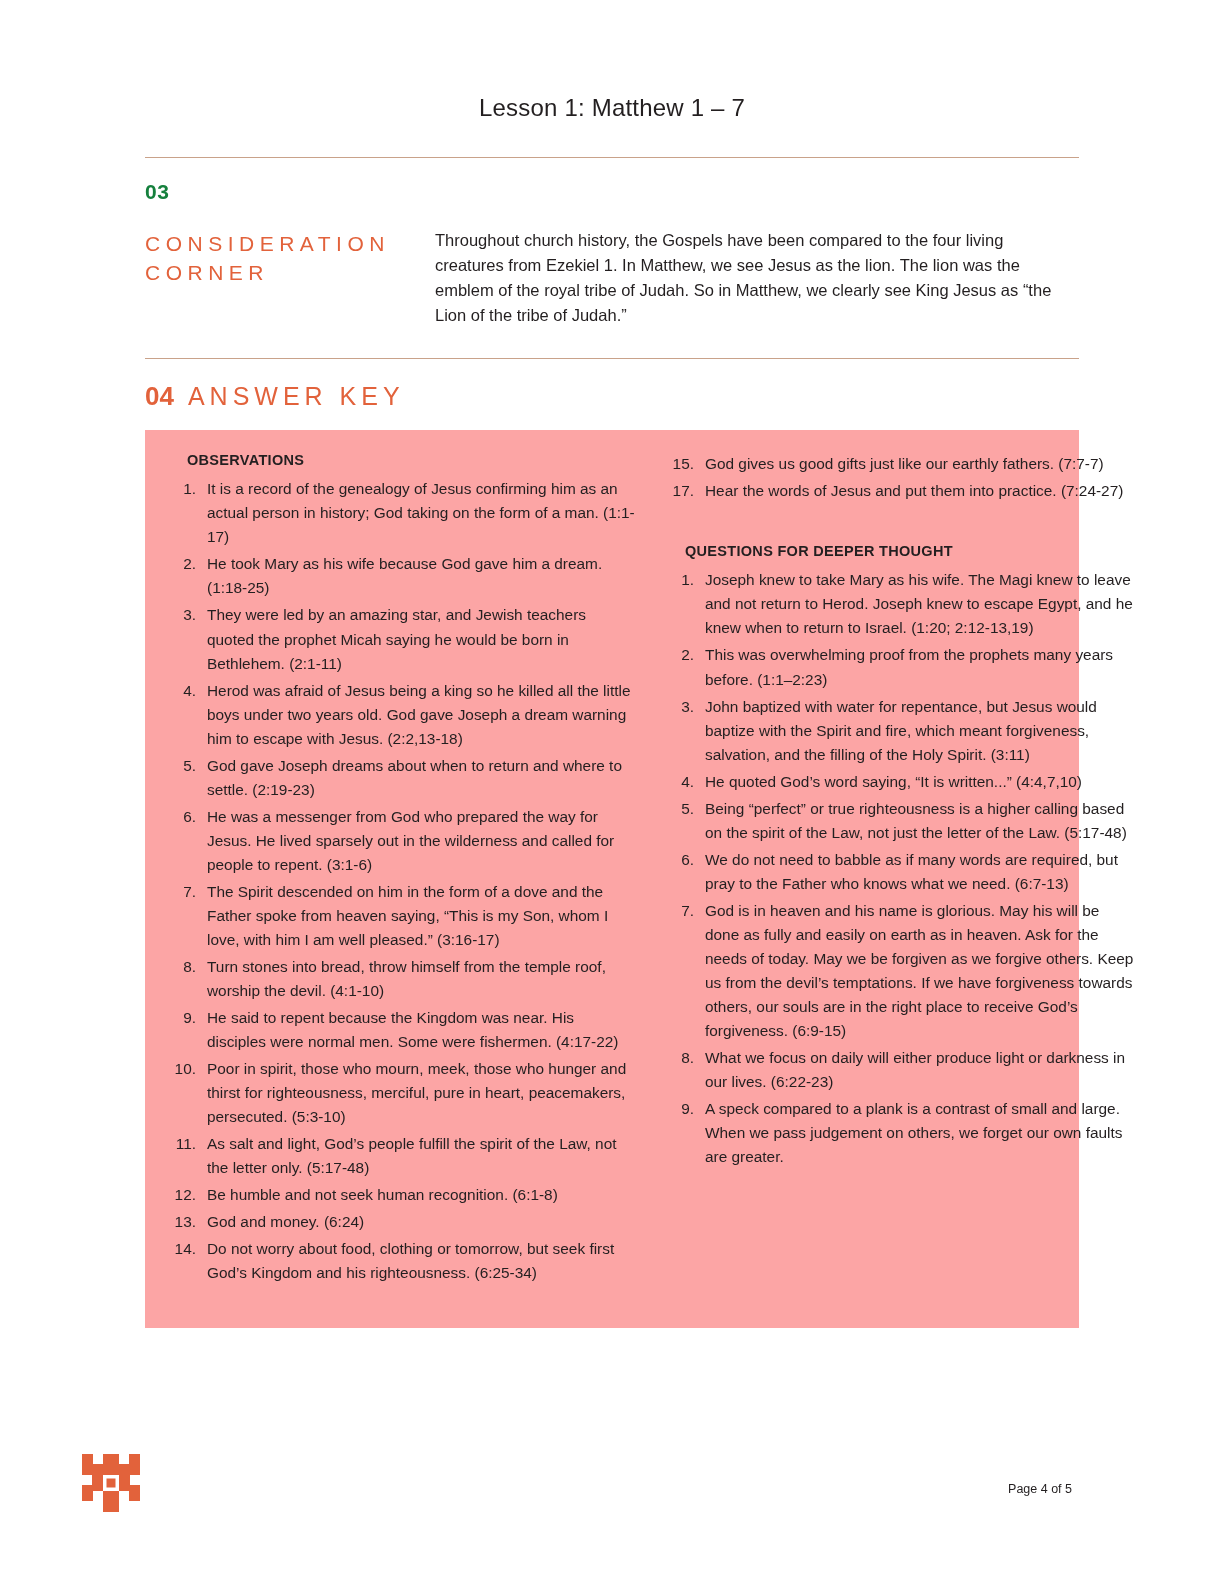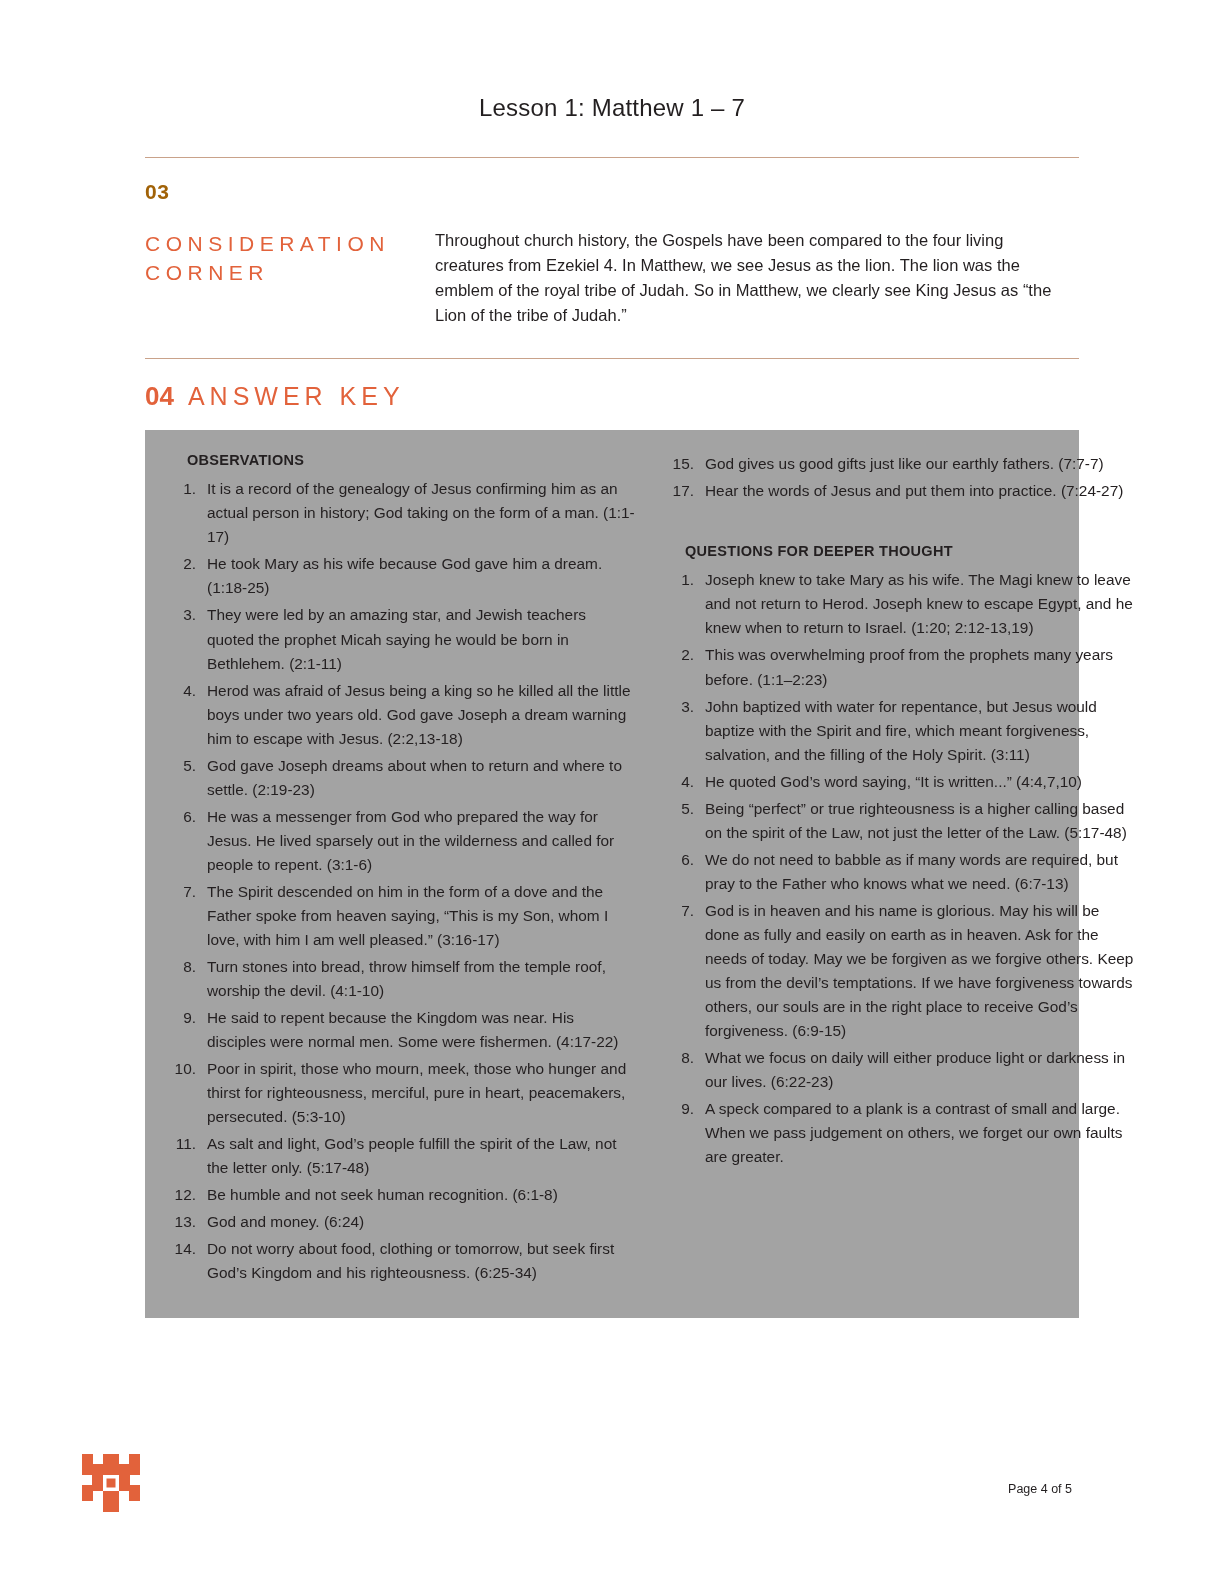--- a/index.html
+++ b/index.html
@@ -39,21 +39,21 @@
     padding: 0 145px;
   }
   .sec3 {
     margin-top: 22px;
   }
   .sec-left {
     width: 290px;
     flex: 0 0 290px;
   }
   .sec-num {
-    color: #a16207;
+    color: #15803d;
     font-weight: 700;
     font-size: 21px;
     letter-spacing: 0.5px;
   }
   .sec-label {
     color: #e2623b;
     font-size: 21px;
     letter-spacing: 5.5px;
     line-height: 1.38;
     margin-top: 26px;
@@ -83,22 +83,22 @@
     font-weight: 700;
     font-size: 26px;
   }
   .sec4-head .label {
     color: #e2623b;
     font-size: 25px;
     letter-spacing: 5px;
   }
   .answer-box {
     margin: 18px 145px 0 145px;
-    background: #a3a3a3;
-    padding: 22px 28px 30px 28px;
+    background: #fca5a5;
+    padding: 22px 28px 40px 28px;
     display: flex;
     gap: 34px;
   }
   .col {
     width: 464px;
     flex: 0 0 464px;
   }
   .col-head {
     font-size: 14.5px;
     font-weight: 700;
@@ -159,21 +159,21 @@
 
   <h1 class="page-title">Lesson 1: Matthew 1 – 7</h1>
 
   <div class="rule"></div>
 
   <div class="section sec3">
     <div class="sec-left">
       <div class="sec-num">03</div>
       <div class="sec-label">CONSIDERATION CORNER</div>
     </div>
-    <div class="sec-body">Throughout church history, the Gospels have been compared to the four living creatures from Ezekiel 4. In Matthew, we see Jesus as the lion. The lion was the emblem of the royal tribe of Judah. So in Matthew, we clearly see King Jesus as “the Lion of the tribe of Judah.”</div>
+    <div class="sec-body">Throughout church history, the Gospels have been compared to the four living creatures from Ezekiel 1. In Matthew, we see Jesus as the lion. The lion was the emblem of the royal tribe of Judah. So in Matthew, we clearly see King Jesus as “the Lion of the tribe of Judah.”</div>
   </div>
 
   <div class="rule2"></div>
 
   <div class="sec4-head">
     <span class="num">04</span>
     <span class="label">ANSWER KEY</span>
   </div>
 
   <div class="answer-box">

